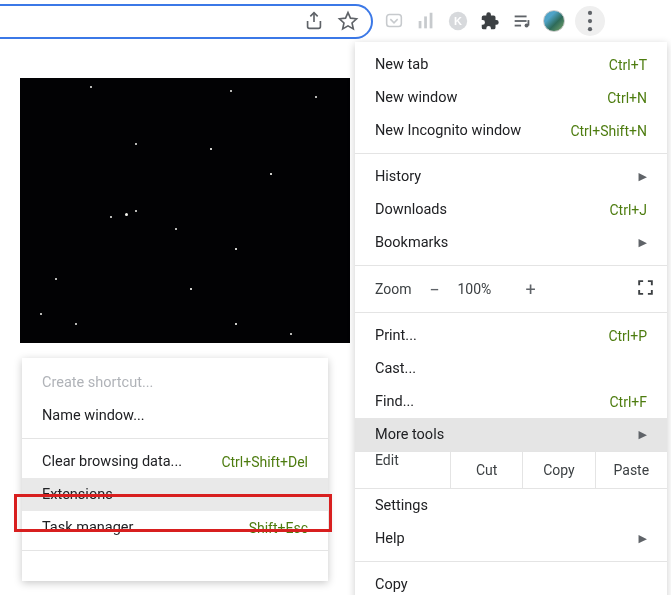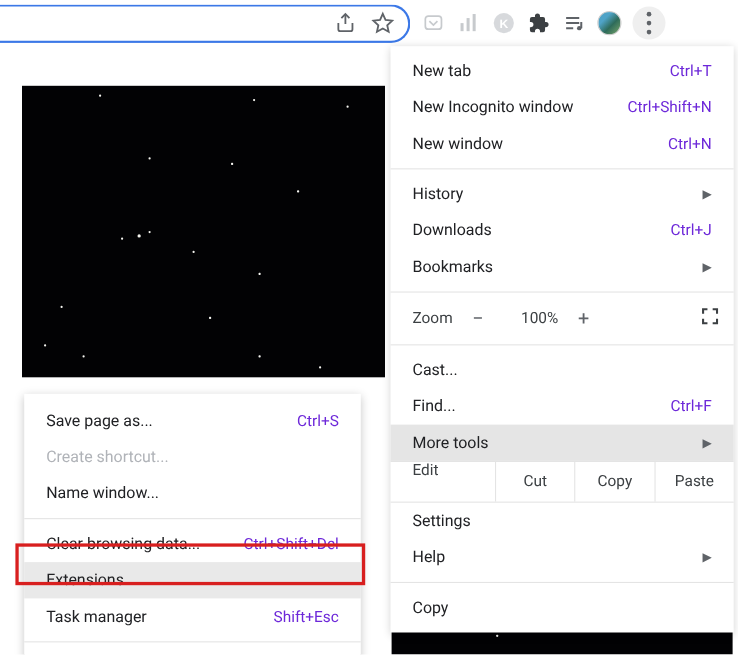--- a/index.html
+++ b/index.html
@@ -89,39 +89,39 @@
   }
   .menu-item {
     display: flex;
     align-items: center;
     justify-content: space-between;
     padding: 8px 20px;
     font-size: 14.5px;
     color: #202124;
   }
   .menu-item .shortcut {
-    color: #6d28d9;
+    color: #4d7c0f;
     font-size: 14px;
     text-align: center;
   }
   .menu-item .chev {
     color: #5f6368;
     font-size: 11px;
   }
   .menu-item.hovered { background: #e5e5e5; }
   .menu-divider { height: 1px; background: #e4e4e4; margin: 6px 0; }
 
   .zoom-row {
     display: flex; align-items: center;
     padding: 6px 12px 6px 20px;
     gap: 8px;
   }
   .zoom-row .lbl { flex: 0 0 auto; }
   .zoom-ctrl { width: 30px; text-align: center; color: #5f6368; font-size: 18px; }
-  .zoom-val { width: 50px; text-align: right; }
+  .zoom-val { width: 50px; text-align: left; }
   .fullscreen { margin-left: auto; }
 
   .edit-row {
     display: flex; align-items: stretch;
     border-top: 1px solid #e4e4e4;
     border-bottom: 1px solid #e4e4e4;
   }
   .edit-row .edit-lbl {
     padding: 0 20px; flex: 0 0 95px;
   }
@@ -239,26 +239,26 @@
   <span class="star" style="top:20px;left:150px;width:1.5px;height:1.5px"></span>
   <span class="star" style="top:40px;left:95px;width:1.5px;height:1.5px"></span>
 </div>
 
 <div class="menu">
   <div class="menu-item">
     <span>New tab</span>
     <span class="shortcut">Ctrl+T</span>
   </div>
   <div class="menu-item">
+    <span>New window</span>
+    <span class="shortcut">Ctrl+N</span>
+  </div>
+  <div class="menu-item">
     <span>New Incognito window</span>
     <span class="shortcut">Ctrl+Shift+N</span>
-  </div>
-  <div class="menu-item">
-    <span>New window</span>
-    <span class="shortcut">Ctrl+N</span>
   </div>
   <div class="menu-divider"></div>
   <div class="menu-item">
     <span>History</span>
     <span class="chev">▶</span>
   </div>
   <div class="menu-item">
     <span>Downloads</span>
     <span class="shortcut">Ctrl+J</span>
   </div>
@@ -276,20 +276,24 @@
       <svg width="19" height="19" viewBox="0 0 24 24" fill="none" stroke="#3c4043" stroke-width="2.4">
           <path d="M4 9V4h5"></path>
           <path d="M20 9V4h-5"></path>
           <path d="M4 15v5h5"></path>
           <path d="M20 15v5h-5"></path>
         </svg>
     </span>
   </div>
   <div class="menu-divider"></div>
   <div class="menu-item">
+    <span>Print...</span>
+    <span class="shortcut">Ctrl+P</span>
+  </div>
+  <div class="menu-item">
     <span>Cast...</span>
   </div>
   <div class="menu-item">
     <span>Find...</span>
     <span class="shortcut">Ctrl+F</span>
   </div>
   <div class="menu-item hovered">
     <span>More tools</span>
     <span class="chev">▶</span>
   </div>
@@ -306,24 +310,20 @@
     <span>Help</span>
     <span class="chev">▶</span>
   </div>
   <div class="menu-divider"></div>
   <div class="menu-item">
     <span>Copy</span>
   </div>
 </div>
 
 <div class="submenu">
-  <div class="menu-item">
-    <span>Save page as...</span>
-    <span class="shortcut">Ctrl+S</span>
-  </div>
   <div class="menu-item disabled">
     <span>Create shortcut...</span>
   </div>
   <div class="menu-item">
     <span>Name window...</span>
   </div>
   <div class="menu-divider"></div>
   <div class="menu-item">
     <span>Clear browsing data...</span>
     <span class="shortcut">Ctrl+Shift+Del</span>

